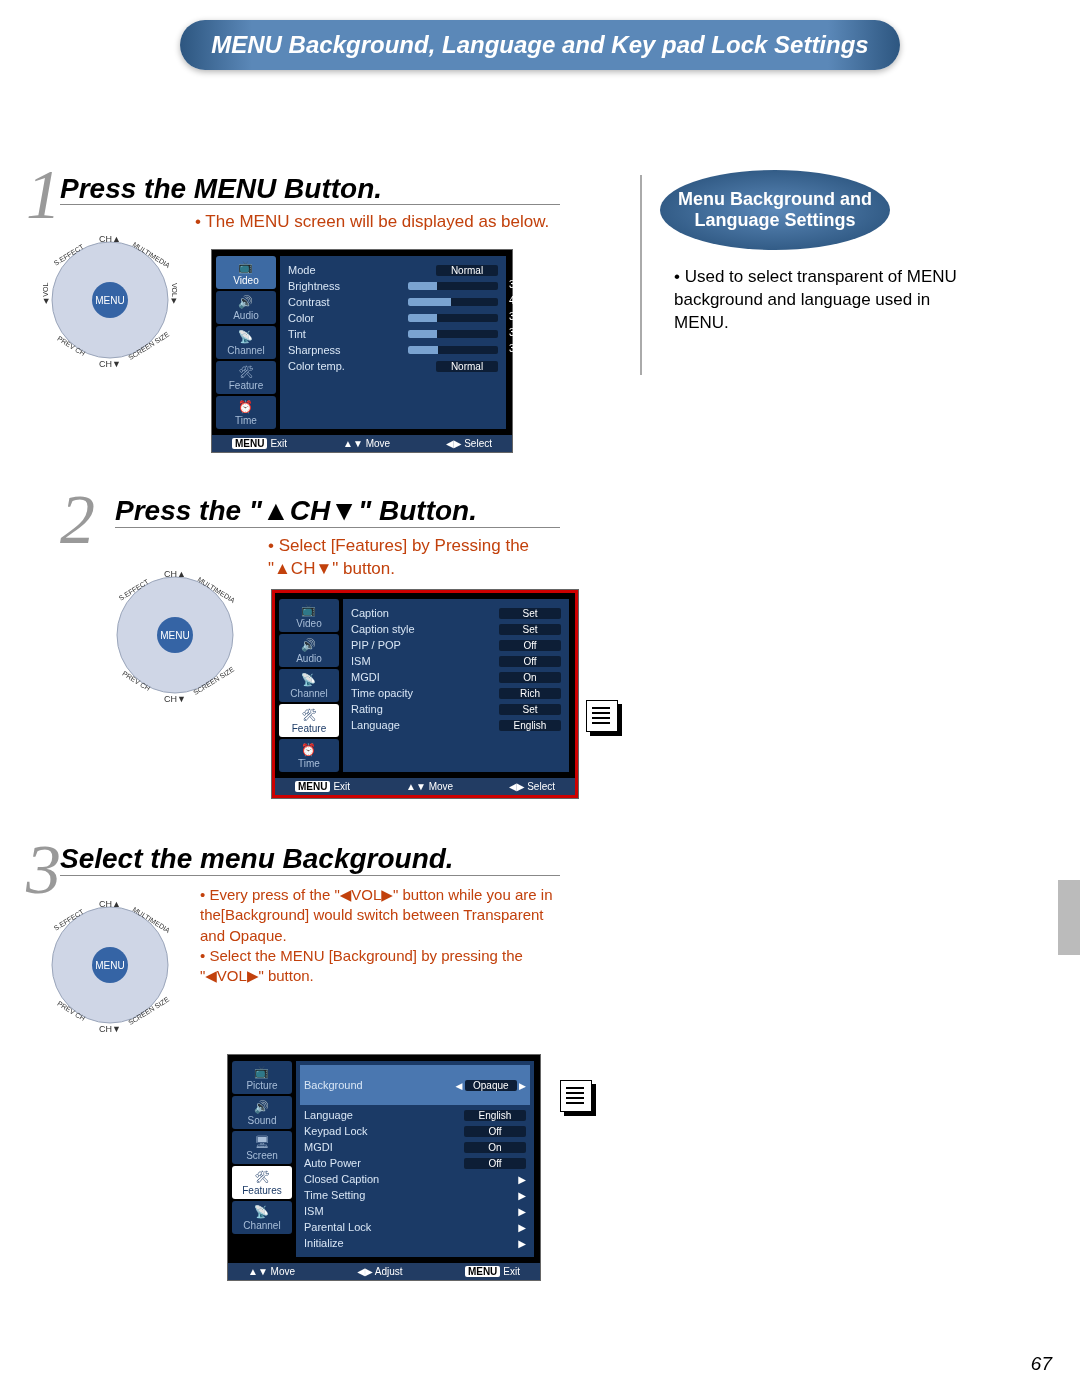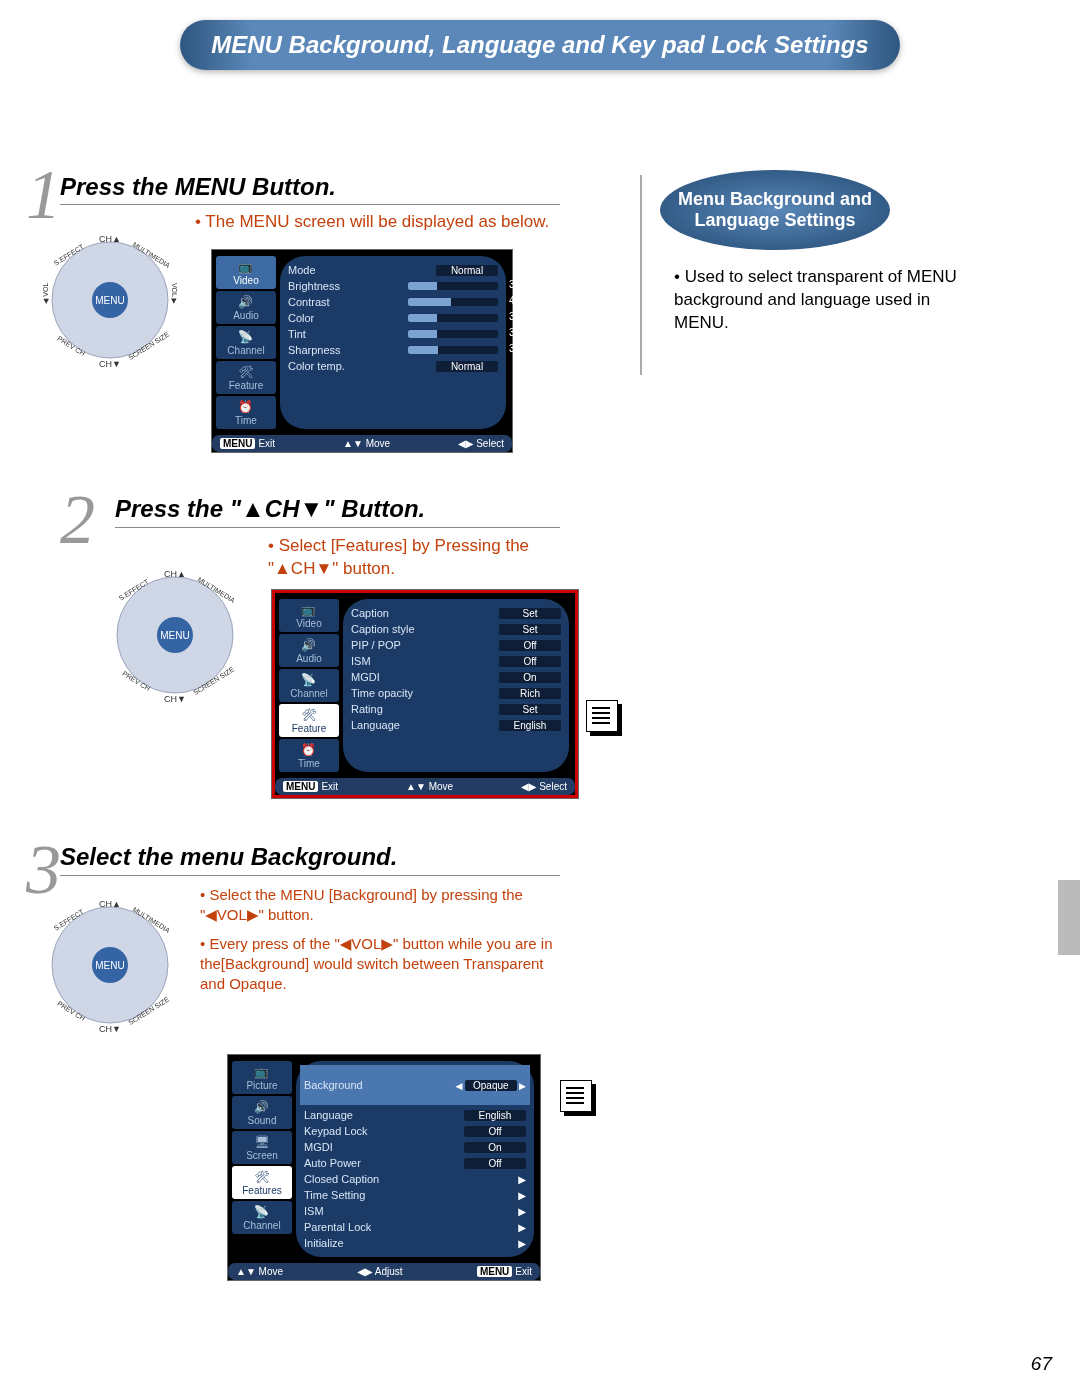--- a/index.html
+++ b/index.html
@@ -5,21 +5,21 @@
   html,body{margin:0;padding:0;background:#fff;font-family:Arial,Helvetica,sans-serif;}
   .page{width:1080px;height:1393px;position:relative;margin:0 auto;background:#fff;}
   .title-bar{position:absolute;left:180px;top:20px;width:720px;height:50px;
     background:linear-gradient(90deg,#2d5680 0%,#5b88b8 10%,#5b88b8 90%,#2d5680 100%);
     border-radius:25px;color:#fff;font-weight:bold;font-size:24px;text-align:center;
     line-height:50px;font-style:italic;box-shadow:0 2px 6px rgba(0,0,0,.3);}
   .big-num{position:absolute;font-size:70px;font-style:italic;color:#999;font-family:"Times New Roman",serif;font-weight:normal;}
   .num1{left:26px;top:155px;}
   .num2{left:60px;top:480px;}
   .num3{left:26px;top:830px;}
-  .step-head{position:absolute;font-size:24px;font-weight:bold;font-style:italic;color:#000;}
+  .step-head{position:absolute;font-size:28px;font-weight:bold;font-style:italic;color:#000;}
   .step1-head{left:60px;top:173px;}
   .step2-head{left:115px;top:495px;}
   .step3-head{left:60px;top:843px;}
   .rule{position:absolute;height:1px;background:#888;}
   .rule1{left:60px;top:204px;width:500px;}
   .rule2{left:115px;top:527px;width:445px;}
   .rule3{left:60px;top:875px;width:500px;}
   .note{position:absolute;font-size:17px;color:#c2410c;}
   .note1{left:195px;top:212px;}
   .note2{left:268px;top:535px;width:300px;line-height:1.35;}
@@ -28,27 +28,27 @@
   .remote svg{width:100%;height:100%;}
   .remote1{left:40px;top:230px;}
   .remote2{left:105px;top:565px;}
   .remote3{left:40px;top:895px;}
   .osd{position:absolute;background:#000;box-shadow:0 0 0 1px #666;}
   .osd-body{display:flex;}
   .osd-tabs{width:60px;display:flex;flex-direction:column;gap:2px;padding:6px 4px;}
   .osd-tab{background:#1b3a66;color:#a8bed9;font-size:10px;text-align:center;border-radius:3px;padding:2px 0 3px;}
   .osd-tab.sel{background:#3d6aa3;color:#fff;}
   .osd-tab .ic{display:block;height:14px;margin:2px auto 1px;font-size:12px;}
-  .osd-main{flex:1;background:#1b3a66;margin:6px 6px 6px 0;padding:6px 8px;border-radius:25px;}
+  .osd-main{flex:1;background:#1b3a66;margin:6px 6px 6px 0;padding:6px 8px;}
   .osd-row{display:flex;justify-content:space-between;align-items:center;color:#d9e6f5;font-size:11px;height:16px;}
   .osd-val{background:#0d1e36;color:#fff;font-size:10px;padding:0 8px;border-radius:2px;min-width:46px;text-align:center;}
   .osd-bar{width:90px;height:8px;background:#0d1e36;position:relative;border-radius:2px;}
   .osd-bar .fill{position:absolute;left:0;top:0;bottom:0;background:#7aa3d1;border-radius:2px 0 0 2px;}
   .osd-bar .num{position:absolute;right:-22px;top:-3px;font-size:10px;color:#fff;}
-  .osd-foot{background:#223c63;color:#fff;font-size:10px;display:flex;justify-content:space-between;padding:3px 8px;border-radius:7px;}
+  .osd-foot{background:#223c63;color:#fff;font-size:10px;display:flex;justify-content:space-between;padding:3px 20px;}
   .osd-foot span.k{background:#fff;color:#000;padding:0 3px;border-radius:2px;margin-right:3px;font-weight:bold;}
   .osd1{left:212px;top:250px;width:300px;}
   .osd2{left:272px;top:590px;width:300px;border:3px solid #c00;}
   .osd3{left:228px;top:1055px;width:312px;}
   .note-icon{position:absolute;width:30px;height:30px;background:#fff;border:1px solid #000;box-shadow:4px 4px 0 #000;}
   .note-icon::before{content:"";position:absolute;left:5px;top:6px;width:18px;height:2px;background:#000;box-shadow:0 5px 0 #000,0 10px 0 #000,0 15px 0 #000;}
   .nicon2{left:586px;top:700px;}
   .nicon3{left:560px;top:1080px;}
   .side{position:absolute;left:660px;top:170px;width:300px;}
   .side-vbar{position:absolute;left:-20px;top:5px;width:2px;height:200px;background:#aaa;}
@@ -218,22 +218,22 @@
     <span>▲▼ <span>Move</span></span>
     <span>◀▶ <span>Select</span></span>
   </div>
 </div>
 <div class="note-icon nicon2"></div>
 
 <div class="big-num num3">3</div>
 <div class="step-head step3-head">Select the menu Background.</div>
 <div class="rule rule3"></div>
 <div class="note note3">
+  <div>• Every press of the "◀VOL▶" button while you are in the[Background] would switch between Transparent  and Opaque.</div>
   <div style="margin-bottom:8px;">• Select the MENU [Background] by pressing the "◀VOL▶" button.</div>
-  <div>• Every press of the "◀VOL▶" button while you are in the[Background] would switch between Transparent  and Opaque.</div>
 </div>
 <div class="remote remote3">
   <svg viewBox="0 0 140 140">
     <circle cx="70" cy="70" r="58" fill="#cfd6e6" stroke="#9aa5ba"></circle>
     <circle cx="70" cy="70" r="18" fill="#3564a5"></circle>
     <text x="70" y="74" text-anchor="middle" font-size="10" fill="#fff">MENU</text>
     <text x="70" y="12" text-anchor="middle" font-size="9" fill="#333">CH▲</text>
     <text x="70" y="137" text-anchor="middle" font-size="9" fill="#333">CH▼</text>
     <text x="30" y="27" text-anchor="middle" font-size="7" fill="#333" transform="rotate(-32 30 27)">S.EFFECT</text>
     <text x="110" y="27" text-anchor="middle" font-size="7" fill="#333" transform="rotate(32 110 27)">MULTIMEDIA</text>

